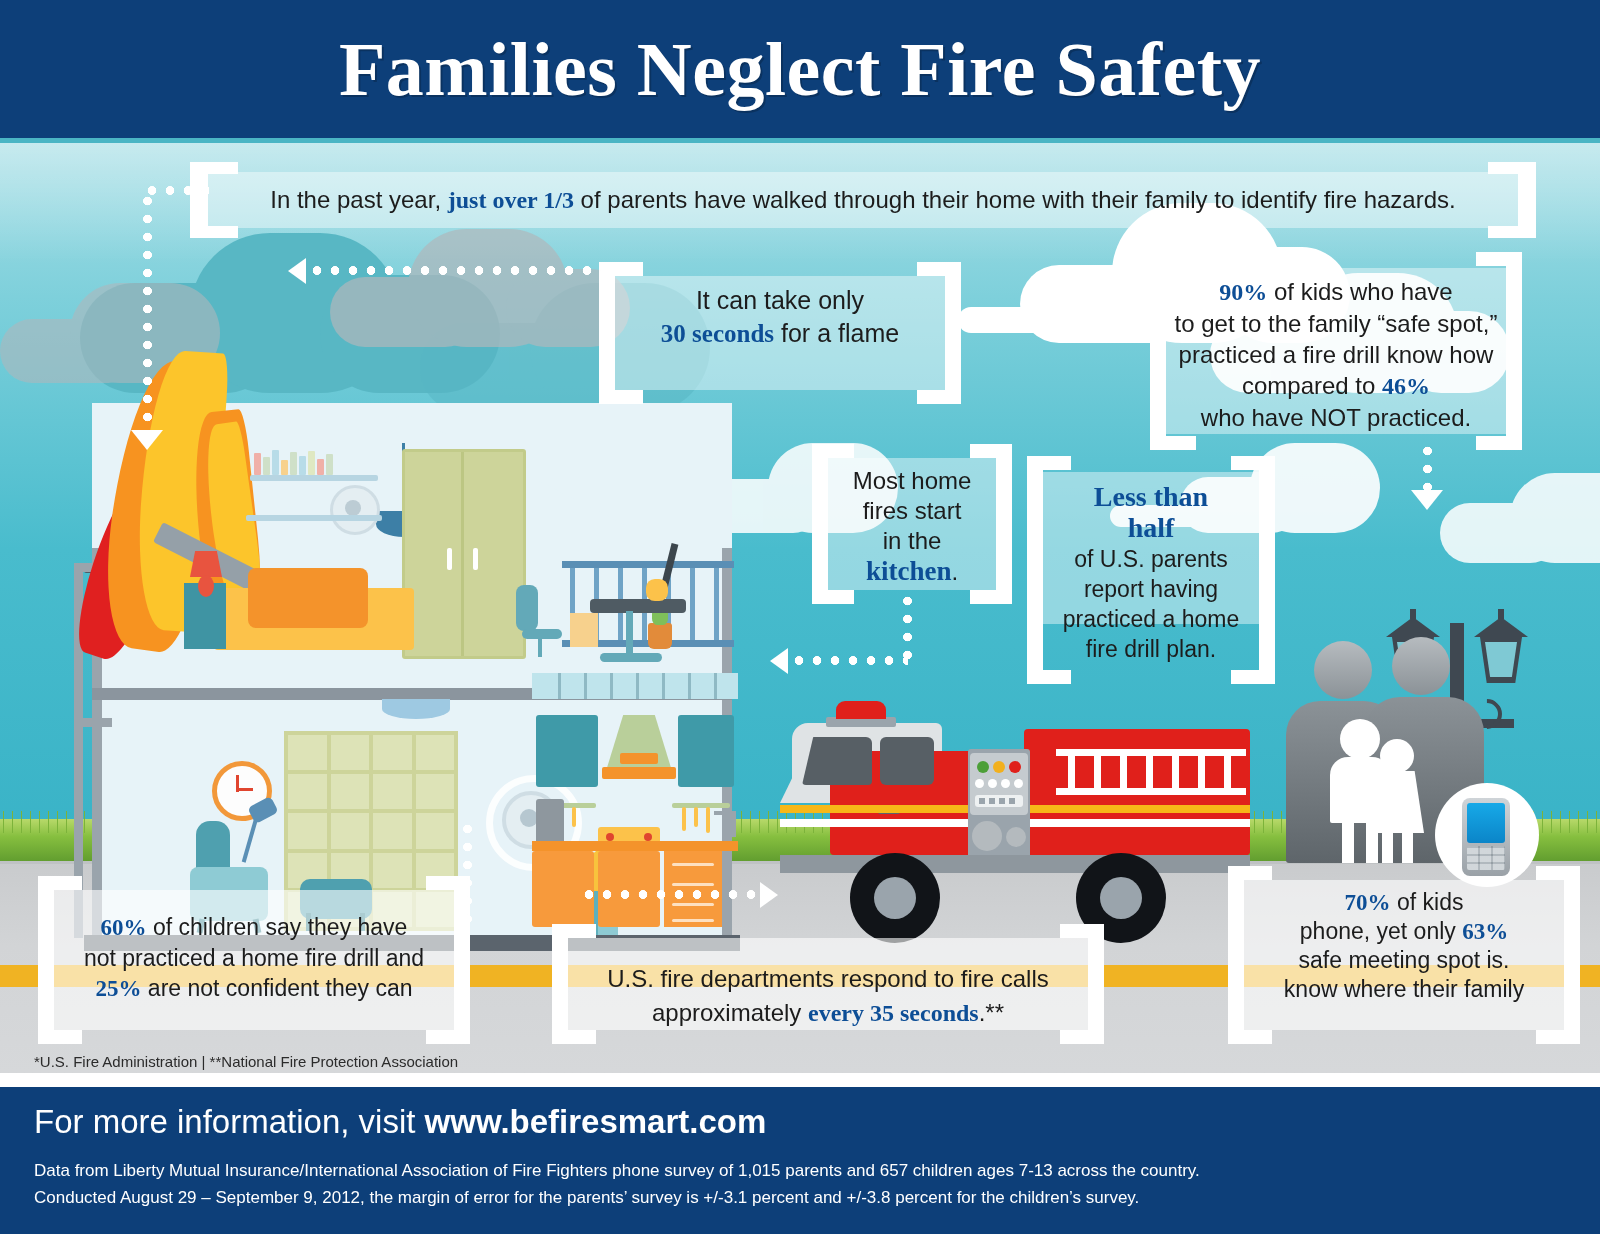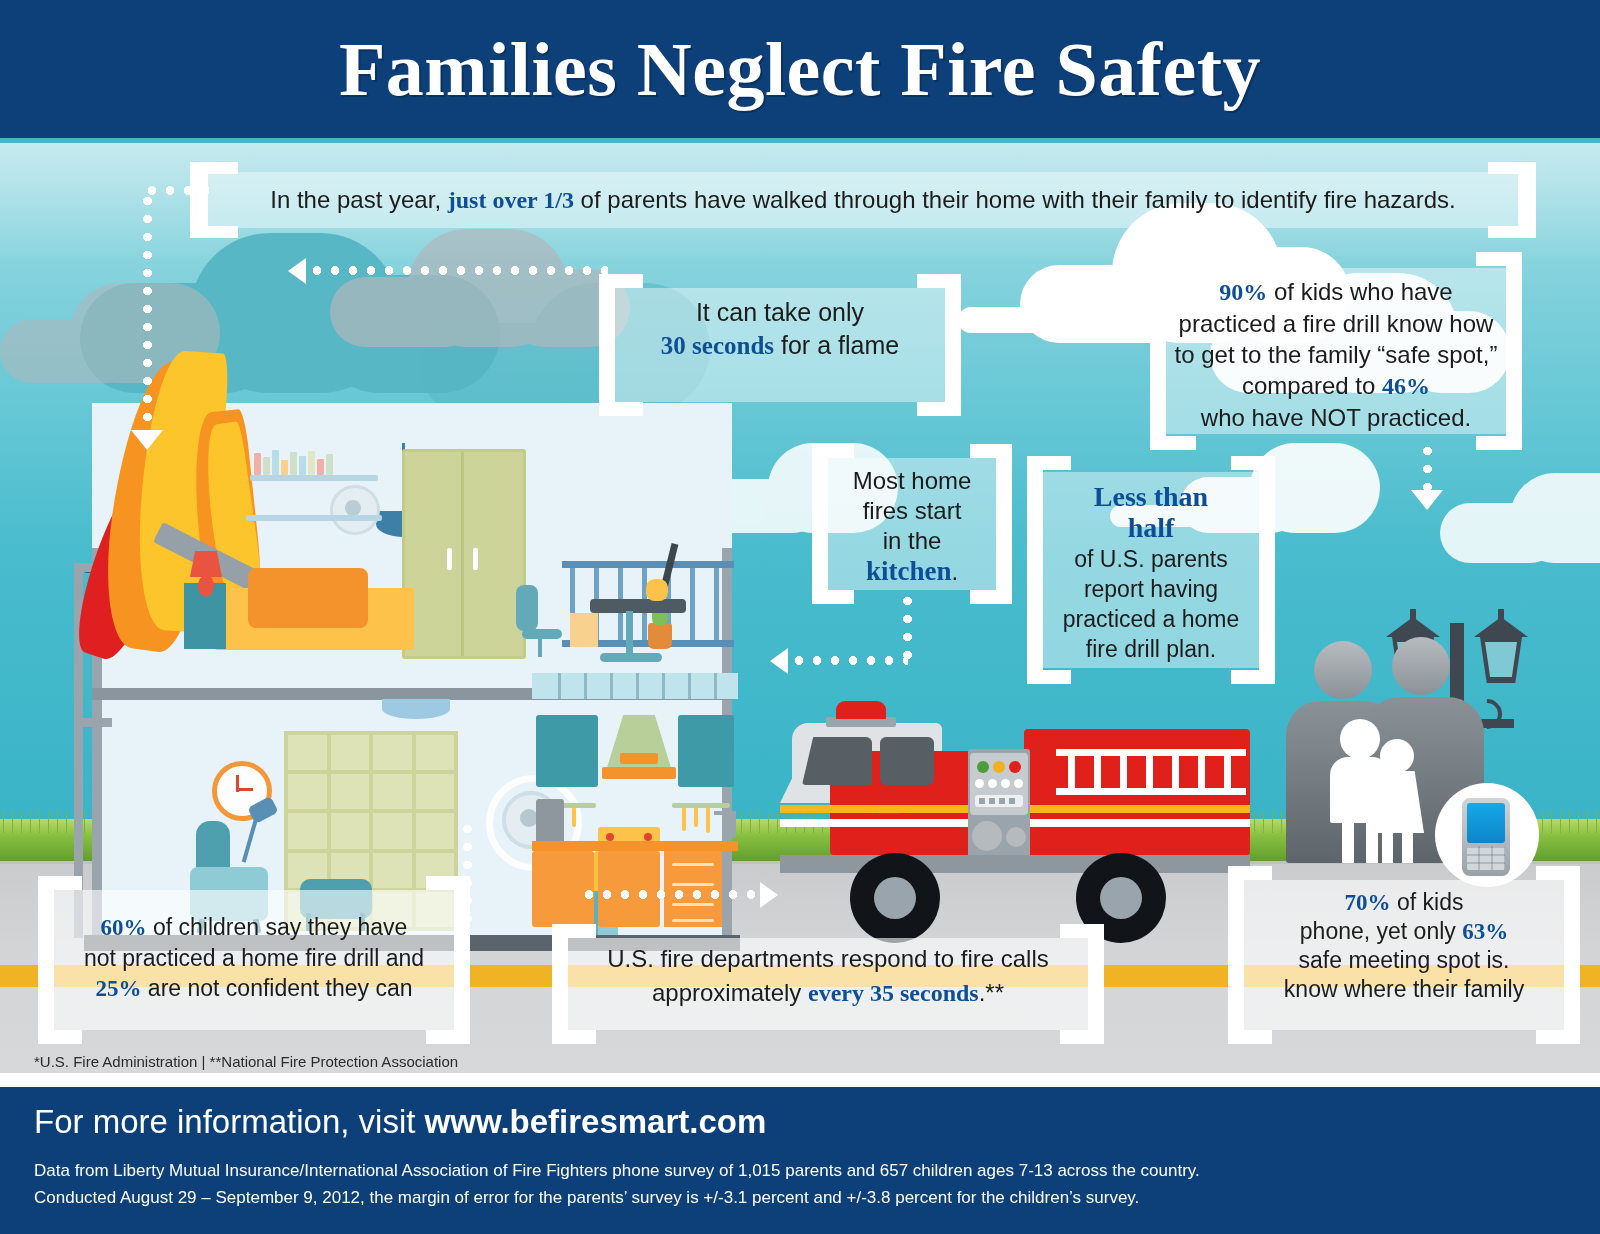--- a/index.html
+++ b/index.html
@@ -670,21 +670,21 @@
       <span style="left:1280px;top:54px;width:48px;height:12px;"></span>
     </div>
     <div class="txt" style="padding-top:11px;font-size:24px;line-height:34px;">
       <span>In the past year, </span><b>just over 1/3</b><span> of parents have walked through their home with their family to identify fire hazards.</span>
     </div>
   </div>
   <div class="dots v" style="left:143px;top:192px;height:240px;"></div>
   <div class="dots h" style="left:143px;top:186px;width:66px;"></div>
   <div class="tri down" style="left:131px;top:430px;"></div>
 
-  <div class="callout" style="left:615px;top:288px;width:330px;height:114px;">
+  <div class="callout" style="left:615px;top:276px;width:330px;height:114px;">
     <div class="bg"></div>
     <div class="bracket">
       <span style="left:-16px;top:-14px;width:16px;height:142px;"></span>
       <span style="left:-16px;top:-14px;width:44px;height:14px;"></span>
       <span style="left:-16px;top:114px;width:44px;height:14px;"></span>
       <span style="left:330px;top:-14px;width:16px;height:142px;"></span>
       <span style="left:302px;top:-14px;width:44px;height:14px;"></span>
       <span style="left:302px;top:114px;width:44px;height:14px;"></span>
     </div>
     <div class="txt" style="padding-top:8px;font-size:25px;line-height:33px;">
@@ -700,22 +700,22 @@
     <div class="bracket">
       <span style="left:-16px;top:-16px;width:16px;height:198px;"></span>
       <span style="left:-16px;top:-16px;width:46px;height:14px;"></span>
       <span style="left:-16px;top:168px;width:46px;height:14px;"></span>
       <span style="left:340px;top:-16px;width:16px;height:198px;"></span>
       <span style="left:310px;top:-16px;width:46px;height:14px;"></span>
       <span style="left:310px;top:168px;width:46px;height:14px;"></span>
     </div>
     <div class="txt" style="padding-top:8px;font-size:24px;line-height:31px;">
       <div><b>90%</b><span> of kids who have</span></div>
+      <div>to get to the family “safe spot,”</div>
       <div>practiced a fire drill know how</div>
-      <div>to get to the family “safe spot,”</div>
       <div><span>compared to </span><b>46%</b></div>
       <div>who have NOT practiced.</div>
     </div>
   </div>
 
   <div class="callout" style="left:828px;top:458px;width:168px;height:132px;">
     <div class="bg"></div>
     <div class="bracket">
       <span style="left:-16px;top:-14px;width:16px;height:160px;"></span>
       <span style="left:-16px;top:-14px;width:42px;height:14px;"></span>
@@ -728,21 +728,21 @@
       <div>Most home</div>
       <div>fires start</div>
       <div>in the</div>
       <div><b style="font-size:27px;">kitchen</b><span>.</span></div>
     </div>
   </div>
   <div class="dots v" style="left:903px;top:592px;height:74px;"></div>
   <div class="tri left" style="left:770px;top:648px;"></div>
   <div class="dots h" style="left:790px;top:656px;width:118px;"></div>
 
-  <div class="callout" style="left:1043px;top:472px;width:216px;height:196px;">
+  <div class="callout" style="left:1043px;top:472px;width:216px;height:152px;">
     <div class="bg"></div>
     <div class="bracket">
       <span style="left:-16px;top:-16px;width:16px;height:228px;"></span>
       <span style="left:-16px;top:-16px;width:44px;height:14px;"></span>
       <span style="left:-16px;top:198px;width:44px;height:14px;"></span>
       <span style="left:216px;top:-16px;width:16px;height:228px;"></span>
       <span style="left:188px;top:-16px;width:44px;height:14px;"></span>
       <span style="left:188px;top:198px;width:44px;height:14px;"></span>
     </div>
     <div class="txt" style="padding-top:10px;font-size:23px;line-height:30px;">
@@ -777,21 +777,21 @@
   <div class="callout grayish" style="left:568px;top:938px;width:520px;height:92px;">
     <div class="bg"></div>
     <div class="bracket">
       <span style="left:-16px;top:-14px;width:16px;height:120px;"></span>
       <span style="left:-16px;top:-14px;width:44px;height:14px;"></span>
       <span style="left:-16px;top:92px;width:44px;height:14px;"></span>
       <span style="left:520px;top:-14px;width:16px;height:120px;"></span>
       <span style="left:492px;top:-14px;width:44px;height:14px;"></span>
       <span style="left:492px;top:92px;width:44px;height:14px;"></span>
     </div>
-    <div class="txt" style="padding-top:4px;font-size:24px;line-height:34px;">
+    <div class="txt" style="padding-top:12px;font-size:24px;line-height:34px;margin-top:12px;">
       <div>U.S. fire departments respond to fire calls</div>
       <div><span>approximately </span><b>every 35 seconds</b><span>.**</span></div>
     </div>
   </div>
   <div class="dots v" style="left:463px;top:820px;height:110px;"></div>
   <div class="dots h" style="left:580px;top:890px;width:182px;"></div>
   <div class="tri right" style="left:760px;top:882px;"></div>
 
   <div class="callout grayish" style="left:1244px;top:880px;width:320px;height:150px;">
     <div class="bg"></div>

